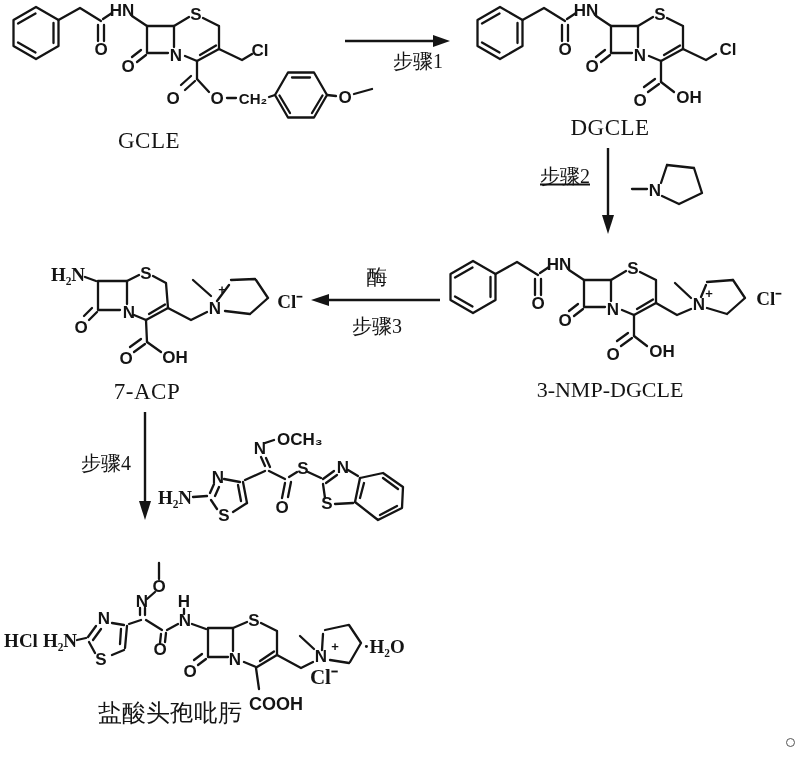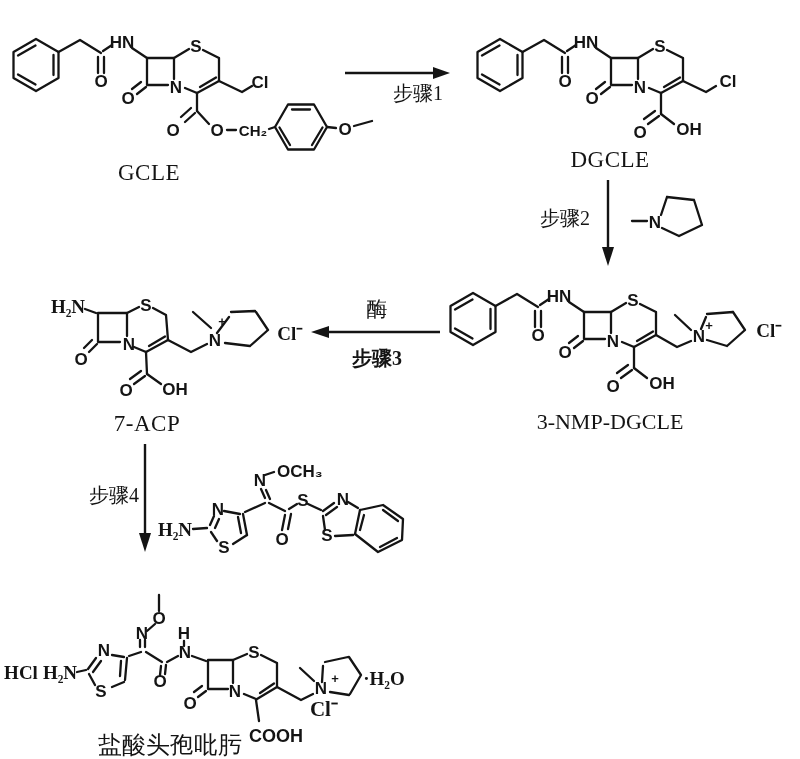--- a/index.html
+++ b/index.html
@@ -17,21 +17,21 @@
   .sf{font-family:"Liberation Serif",serif;font-size:19px;font-weight:600;}
   .cname{font-family:"Liberation Serif",serif;font-size:23px;font-weight:500;letter-spacing:0.5px;}
   .cname-sm{font-family:"Liberation Serif",serif;font-size:22px;font-weight:500;}
   .cjk{font-family:"Liberation Serif",serif;font-size:20px;color:#141414;white-space:nowrap;}
   .center{transform:translate(-50%,-50%);}
   #corner-dot{width:7px;height:7px;border:1.6px solid #555;border-radius:50%;background:#fff;}
 </style>
 </head>
 <body>
 
-<div id="canvas" class="abs" style="left:0;top:0;width:800px;height:559px;margin-top:32px;">
+<div id="canvas" class="abs" style="left:0;top:0;width:800px;height:559px;">
 
   <svg class="abs" style="left:5px;top:0;" width="380" height="158" viewBox="0 0 380 158">
     <g class="bond">
       <path d="M31,7 L53.5,20 L53.5,46 L31,59 L8.5,46 L8.5,20 Z"></path>
       <path d="M13,23.5 L30.5,13.5 M48.5,23 L48.5,43 M30.5,52.5 L13,42.5"></path>
       <path d="M53.5,20 L75,8 L96,21"></path>
       <path d="M93,25 L93,41 M99,25 L99,41"></path>
       <path d="M98,19 L107,13"></path>
       <path d="M127,16 L142,26"></path>
       <path d="M142,26 L169,26 M142,26 L142,53 M142,53 L163,53 M169,26 L169,47"></path>
@@ -97,21 +97,21 @@
     <text class="at" x="266" y="55" text-anchor="middle">Cl</text>
     <text class="at" x="178" y="106" text-anchor="middle">O</text>
     <text class="at" x="227" y="103" text-anchor="middle">OH</text>
     <text class="cname" x="148" y="135" text-anchor="middle">DGCLE</text>
   </svg>
 
   <svg class="abs arrow" style="left:600px;top:146px;" width="18" height="94" viewBox="0 0 18 94">
     <line x1="8" y1="2" x2="8" y2="72"></line>
       <polygon points="2,69 8,88 14,69"></polygon>
   </svg>
-  <div class="abs cjk center" style="left:565px;top:186px;">步骤2</div>
+  <div class="abs cjk center" style="left:565px;top:176px;text-decoration:underline;">步骤2</div>
 
   <svg class="abs" style="left:625px;top:152px;" width="100" height="60" viewBox="0 0 100 60">
     <g class="bond">
       <path d="M7,37 L22,37"></path>
       <path d="M36,31 L42,13 M42,13 L69,16 M69,16 L77,41 M77,41 L54,52 M54,52 L37,44"></path>
     </g>
     <text class="at" x="30" y="44" text-anchor="middle">N</text>
   </svg>
 
   <svg class="abs" style="left:435px;top:252px;" width="360" height="152" viewBox="0 0 360 152">
@@ -146,21 +146,21 @@
     <text class="at" x="178" y="108" text-anchor="middle">O</text>
     <text class="at" x="227" y="105" text-anchor="middle">OH</text>
     <text class="cname-sm" x="175" y="145" text-anchor="middle">3-NMP-DGCLE</text>
   </svg>
 
   <svg class="abs arrow" style="left:307px;top:291px;" width="136" height="18" viewBox="0 0 136 18">
     <line x1="133" y1="9" x2="20" y2="9"></line>
       <polygon points="22,3 4,9 22,15"></polygon>
   </svg>
   <div class="abs cjk center" style="left:377px;top:277px;font-size:21px;">酶</div>
-  <div class="abs cjk center" style="left:377px;top:326px;font-weight:bold;">步骤3</div>
+  <div class="abs cjk center" style="left:377px;top:326px;">步骤3</div>
 
   <svg class="abs" style="left:25px;top:252px;" width="295" height="152" viewBox="0 0 295 152">
     <g class="bond">
       <path d="M60,25 L71,29"></path>
       <path d="M73,29 L102,29 M73,29 L73,58 M73,58 L95,58 M102,29 L102,52"></path>
       <path d="M72,60 L64,68 M67,56 L59,64"></path>
       <path d="M102,29 L114,23"></path>
       <path d="M128,24 L141,31 M141,31 L143,56"></path>
       <path d="M143,56 L121,68 M140,52.5 L124,62"></path>
       <path d="M121,68 L109,63"></path>
@@ -180,21 +180,21 @@
     <text class="sf" x="265" y="56" text-anchor="middle">Cl⁻</text>
     <text class="at" x="101" y="112" text-anchor="middle">O</text>
     <text class="at" x="150" y="111" text-anchor="middle">OH</text>
     <text class="cname" x="122" y="147" text-anchor="middle">7-ACP</text>
   </svg>
 
   <svg class="abs arrow" style="left:137px;top:408px;" width="18" height="116" viewBox="0 0 18 116">
     <line x1="8" y1="4" x2="8" y2="96"></line>
       <polygon points="2,93 8,112 14,93"></polygon>
   </svg>
-  <div class="abs cjk center" style="left:114px;top:463px;">步骤4</div>
+  <div class="abs cjk center" style="left:106px;top:463px;">步骤4</div>
 
   <svg class="abs" style="left:155px;top:415px;" width="275" height="125" viewBox="0 0 275 125">
     <g class="bond">
       <path d="M38,82 L52,81"></path>
       <path d="M55,78 L59,69 M60,81 L64,72"></path>
       <path d="M69,64 L85,67"></path>
       <path d="M88,67 L92,88 M83,70 L86,86"></path>
       <path d="M92,88 L78,97"></path>
       <path d="M62,94 L56,85"></path>
       <path d="M90,65 L110,56"></path>

